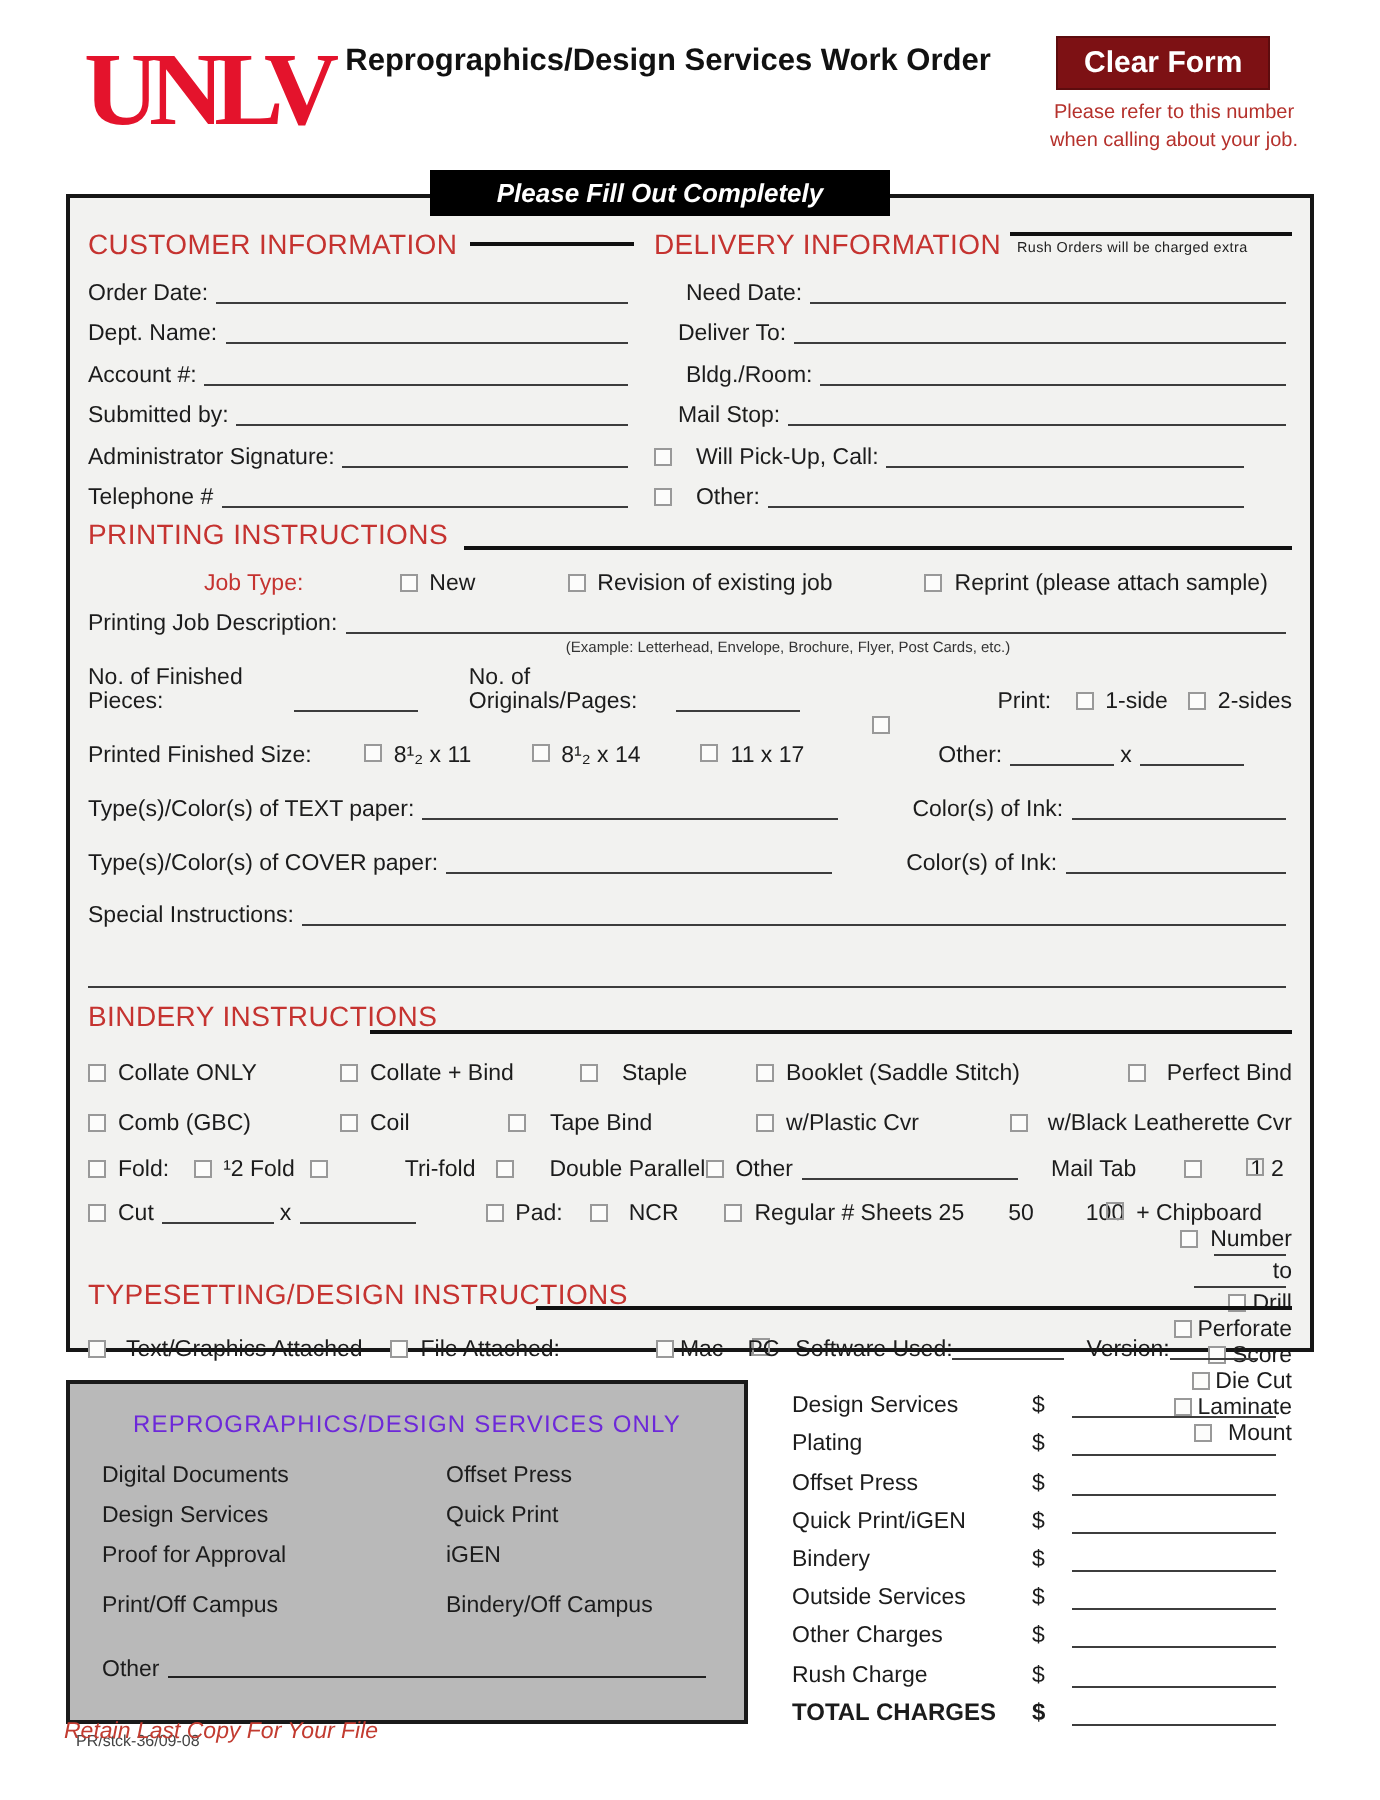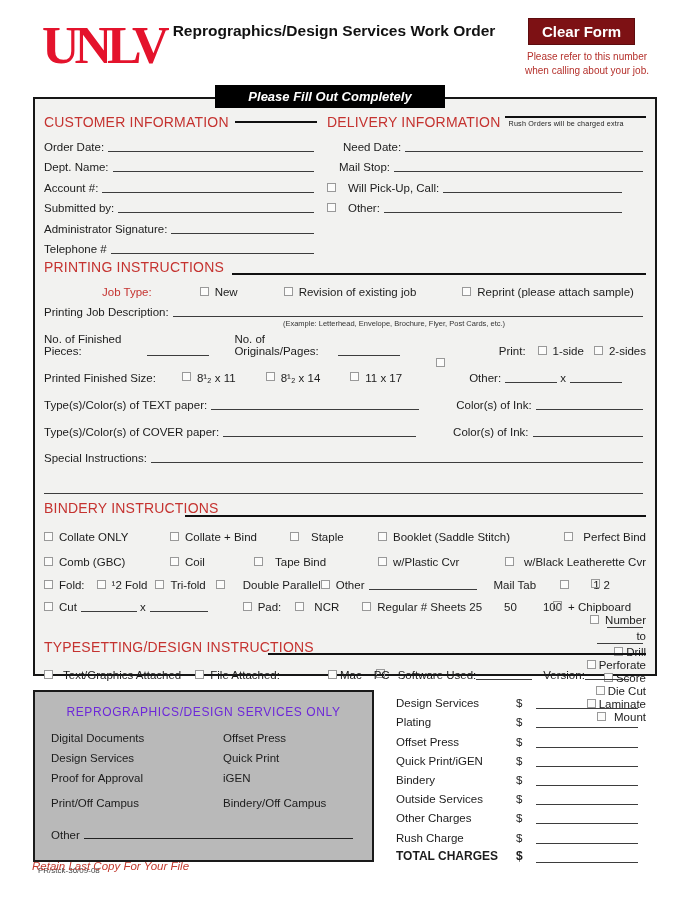--- a/index.html
+++ b/index.html
@@ -126,20 +126,28 @@
           <div class="dl-wrap">
             <div class="dl-line"></div>
             <div class="rush">Rush Orders will be charged extra</div>
           </div>
         </div>
         <div class="fr" style="padding-left:16px;">
             <span class="lbl">Need Date:</span>
             <div class="ln"></div>
           </div>
         <div class="fr" style="padding-left:12px;">
+            <span class="lbl">Deliver To:</span>
+            <div class="ln"></div>
+          </div>
+        <div class="fr" style="padding-left:16px;">
+            <span class="lbl">Bldg./Room:</span>
+            <div class="ln"></div>
+          </div>
+        <div class="fr" style="padding-left:12px;">
             <span class="lbl">Mail Stop:</span>
             <div class="ln"></div>
           </div>
         <div class="fr">
             <span class="cb"></span>
             <span class="lbl" style="padding-left:6px;">Will Pick-Up, Call:</span>
             <div class="ln" style="margin-right:24px;"></div>
           </div>
         <div class="fr">
             <span class="cb"></span>
@@ -288,21 +296,21 @@
 
     <div class="row" style="height:23px;">
       <span class="ci">
           <span class="cb"></span>
           <span>Fold:</span>
         </span>
       <span class="ci" style="margin-left:12px;">
           <span class="cb"></span>
           <span>¹2 Fold</span>
         </span>
-      <span class="ci" style="margin-left:8px;">
+      <span class="ci" style="margin-left:8px;gap:32px;">
           <span class="cb"></span>
           <span>Tri-fold</span>
         </span>
       <span class="ci" style="margin-left:10px;">
           <span class="cb" style="margin-right:18px;"></span>
           <span>Double Parallel</span>
         </span>
       <span class="ci">
           <span class="cb"></span>
           <span>Other</span>

